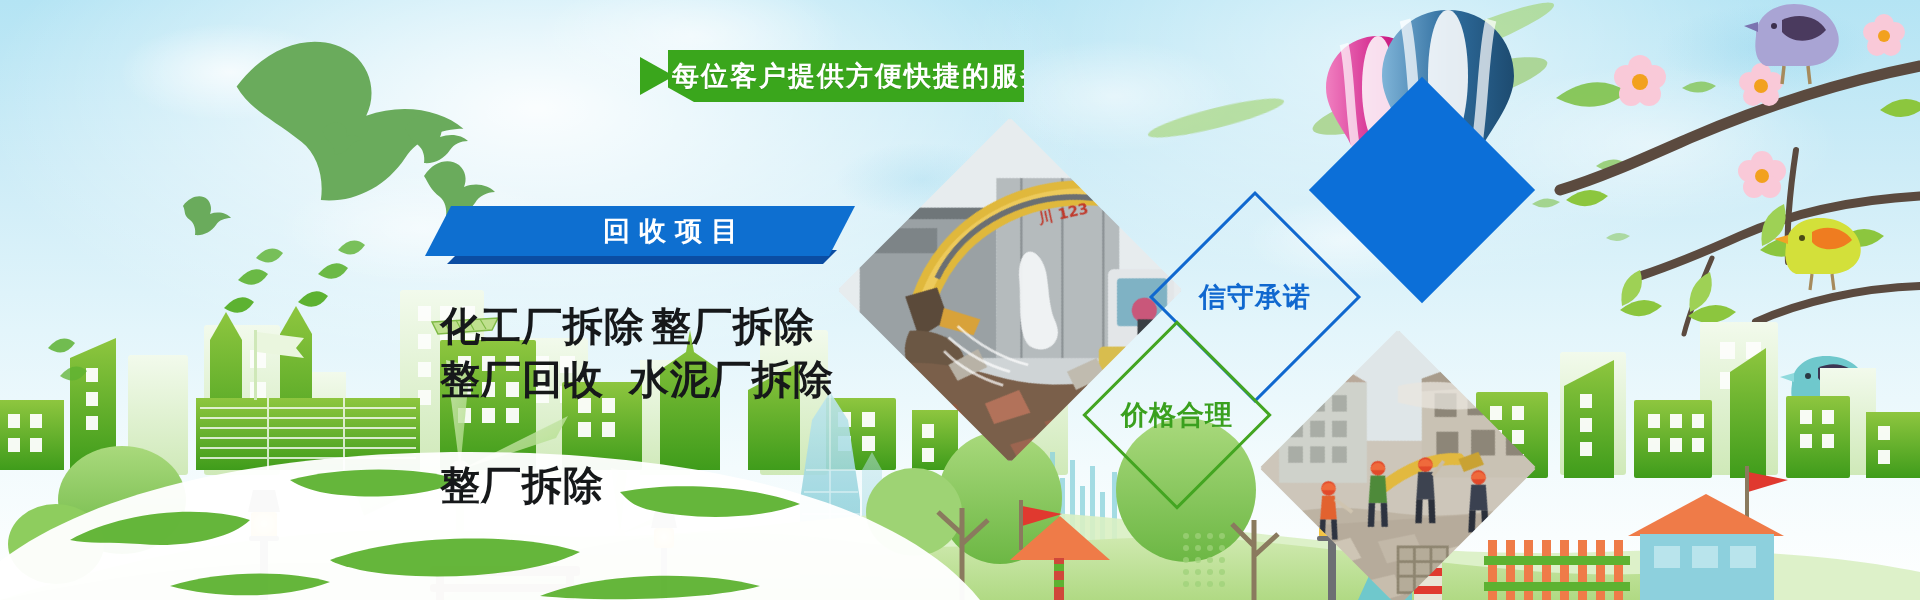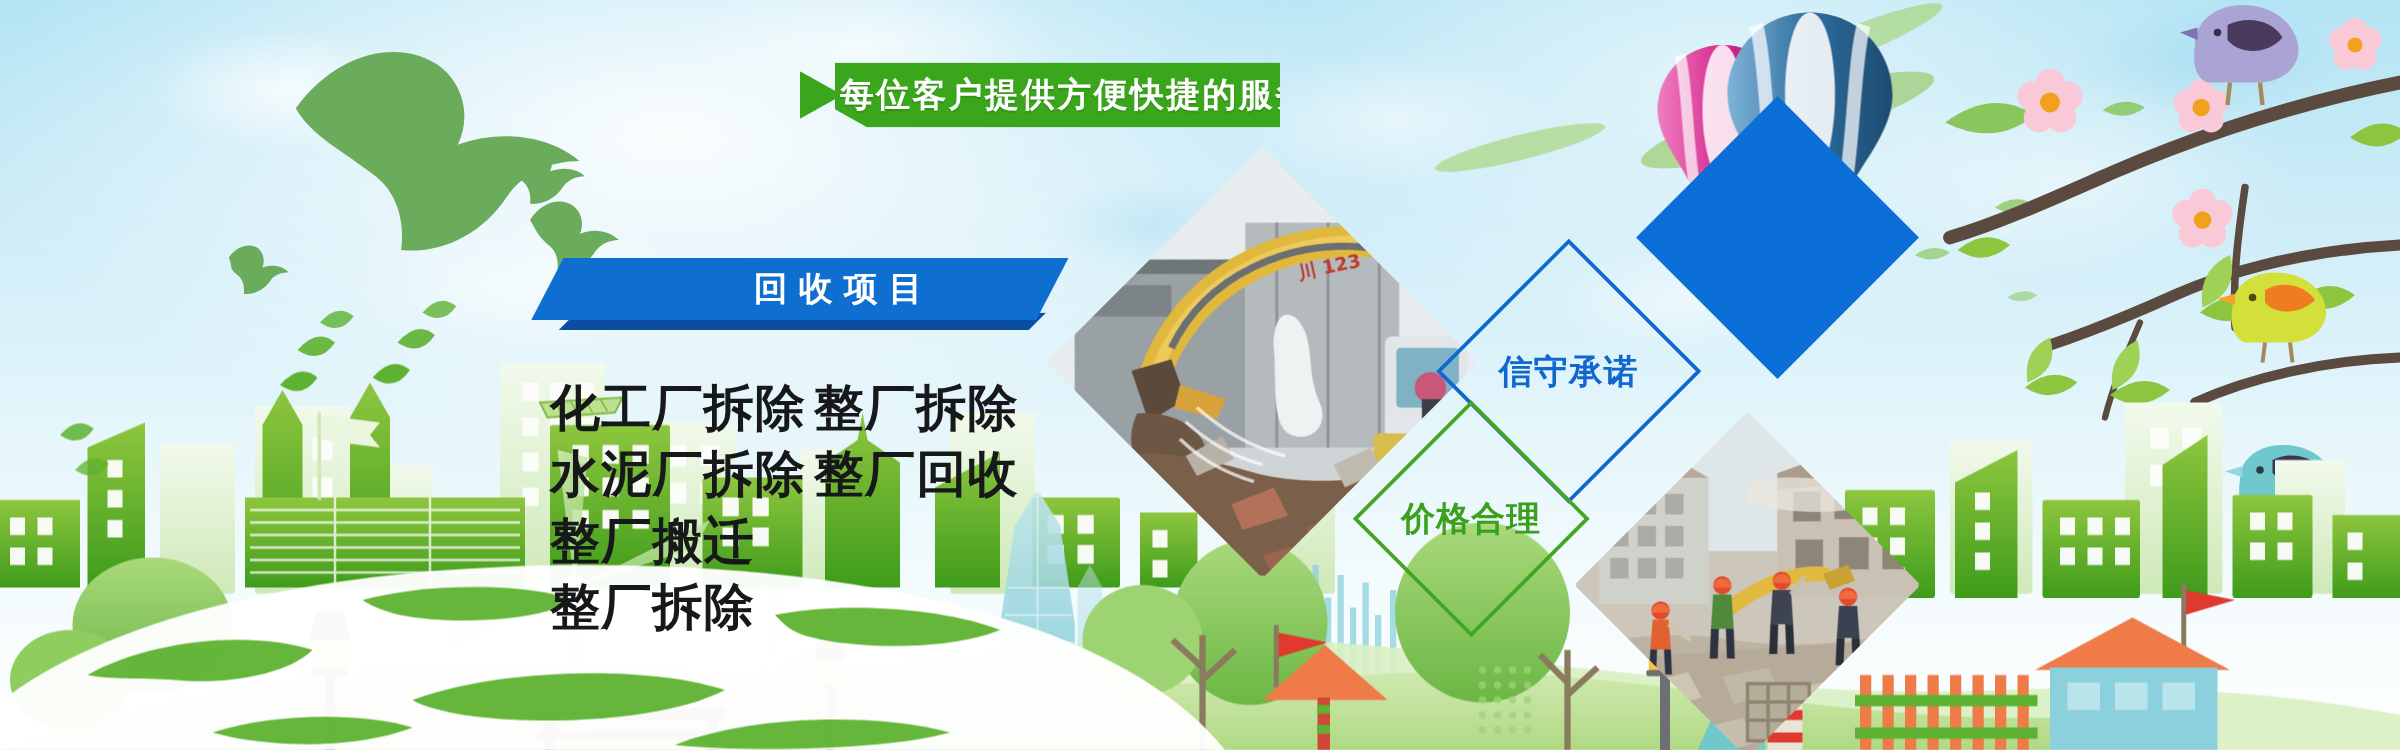--- a/index.html
+++ b/index.html
@@ -814,25 +814,24 @@
       <span class="txt">回收项目</span>
     </div>
   </div>
 
   <div class="svc-list">
     <div class="svc-row">
       <span class="svc-cell col-a">化工厂拆除</span>
       <span class="svc-cell col-b">整厂拆除</span>
     </div>
     <div class="svc-row">
+      <span class="svc-cell col-b">整厂回收</span>
       <span class="svc-cell col-a">水泥厂拆除</span>
-      <span class="svc-cell col-b">整厂回收</span>
     </div>
     <div class="svc-row">
-      <span class="svc-cell col-b">整厂搬迁</span>
     </div>
     <div class="svc-row">
       <span class="svc-cell col-a">整厂拆除</span>
       <span class="svc-cell col-b"></span>
     </div>
   </div>
 
   <div class="dia-label" id="dia-blue">
     <span class="inner">信守承诺</span>
   </div>

